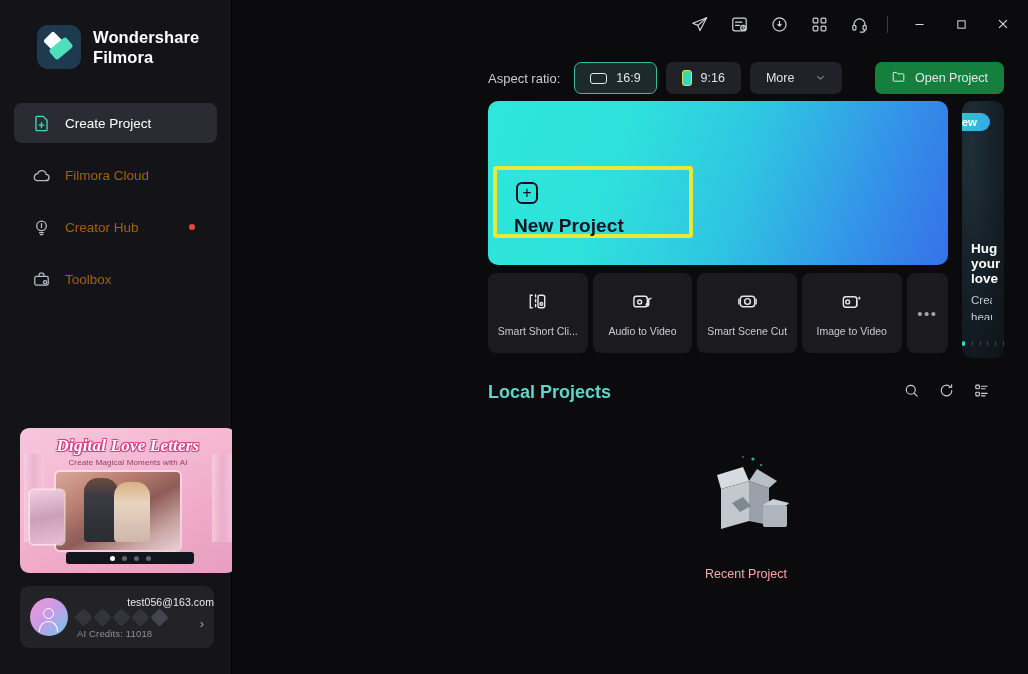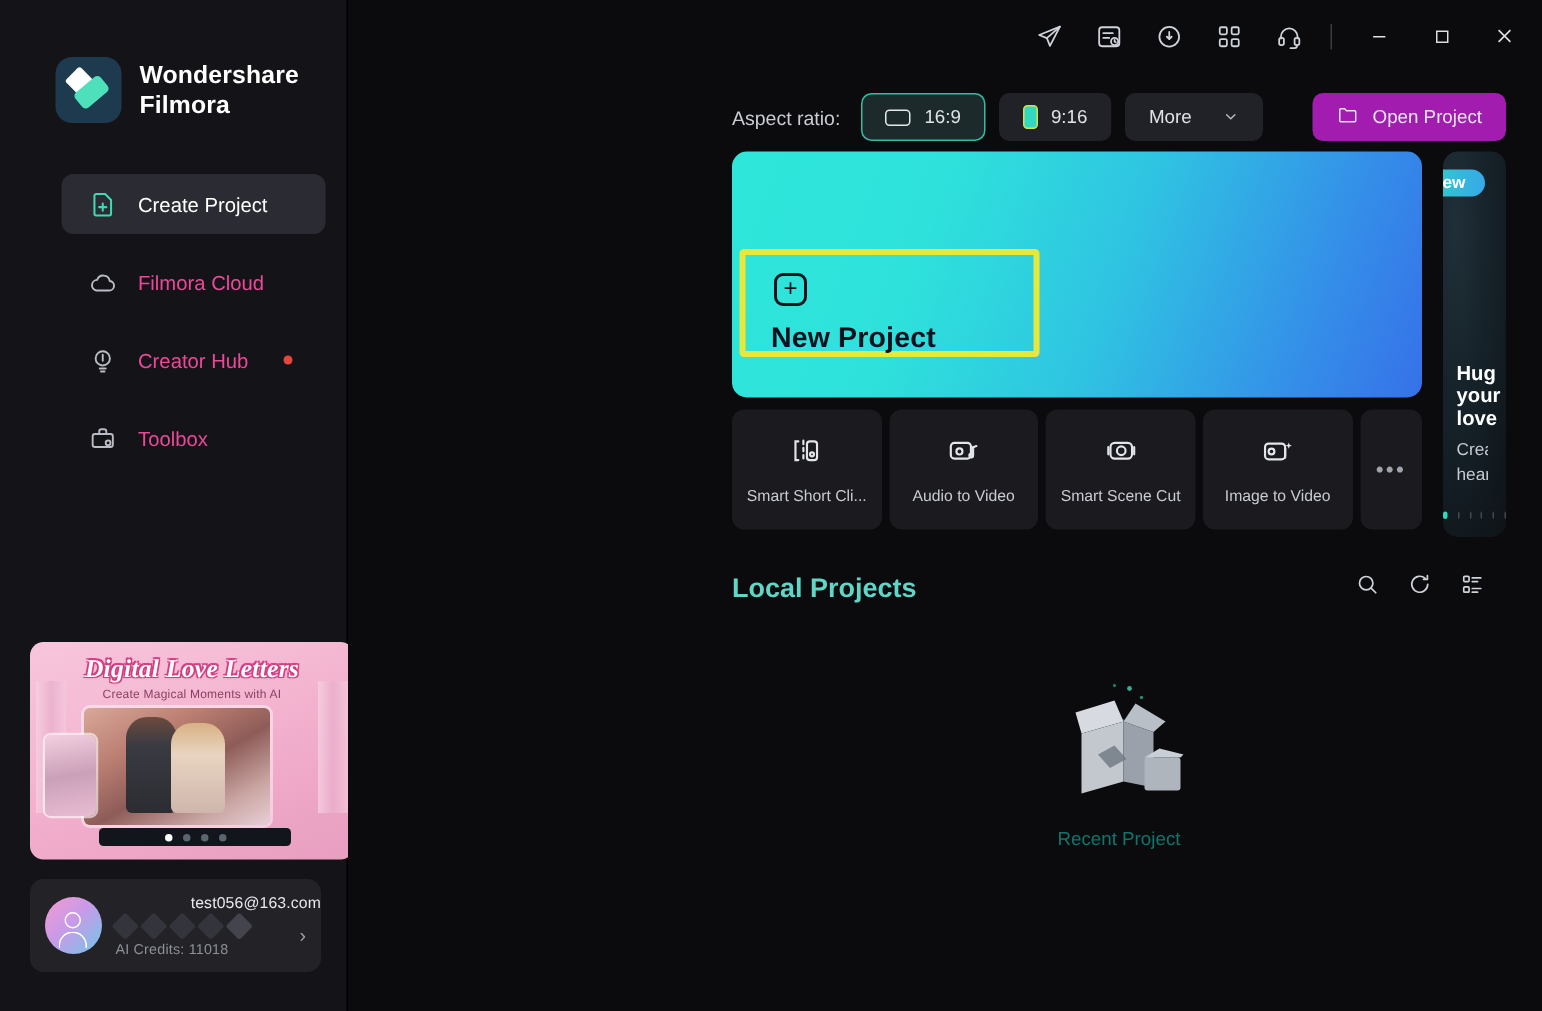--- a/index.html
+++ b/index.html
@@ -20,21 +20,21 @@
   .sidebar {
     width: 232px; height: 674px;
     background: #141418;
     position: relative;
     flex: 0 0 232px;
     border-right: 1px solid #000;
   }
   .brand {
     display: flex; align-items: center;
     gap: 12px;
-    padding: 38px 0 0 37px;
+    padding: 25px 0 0 37px;
   }
   .brand-logo {
     width: 44px; height: 44px;
     border-radius: 11px;
     background: #1d3a4f;
     position: relative;
     flex: 0 0 44px;
     overflow: hidden;
   }
   .brand-logo .sq-white {
@@ -52,29 +52,29 @@
     background: #4ee0bb;
     transform: rotate(-40deg);
     border-radius: 3px;
   }
   .brand-name {
     font-size: 16.5px; font-weight: bold;
     color: #ffffff; line-height: 1.22;
     letter-spacing: .1px;
   }
 
-  .nav { margin-top: 34px; padding: 0 14px; margin-left: 27px; }
+  .nav { margin-top: 34px; padding: 0 14px; }
   .nav-item {
     display: flex; align-items: center;
     gap: 14px;
     height: 40px;
     padding: 0 0 0 18px;
     border-radius: 8px;
     margin-bottom: 12px;
-    color: #ec4899;
+    color: #a16207;
     font-size: 13.5px;
     position: relative;
     cursor: pointer;
   }
   .nav-item.active {
     background: #2b2c33;
     color: #ffffff;
   }
   .nav-ico { width: 19px; height: 19px; flex: 0 0 19px; display:block; }
   .nav-dot {
@@ -280,21 +280,21 @@
     background: #34d8c0;
     display: block;
   }
   .chip .caret {
     font-size: 9px; color: #b6bac2; margin-left: 12px;
   }
   .open-project {
     position: absolute; right: 24px;
     height: 32px;
     border-radius: 7px;
-    background: #a21caf;
+    background: #15803d;
     display: flex; align-items: center;
     gap: 9px; padding: 0 16px;
     font-size: 12.5px; color: #e3e6eb;
     cursor: pointer;
   }
 
   
   .content { padding: 0 24px 0 256px; position: relative; }
   .row-hero { display: flex; gap: 14px; margin-top: 2px; }
 
@@ -390,22 +390,22 @@
   .lp-actions { position: absolute; right: 14px; display: flex; gap: 18px; }
   .lp-ico { color: #cfd3da; cursor: pointer; display: block; }
 
   .empty {
     margin-top: 42px;
     display: flex; flex-direction: column;
     align-items: center;
   }
   .empty-box { width: 110px; height: 100px; position: relative; }
   .empty-caption {
-    margin-top: 7px;
-    font-size: 12.5px; color: #0f766e;
+    margin-top: 22px;
+    font-size: 12.5px; color: #fca5a5;
   }
 </style>
 </head>
 <body>
 
 <div class="app">
 
   <div class="sidebar">
 
     <div class="brand">

